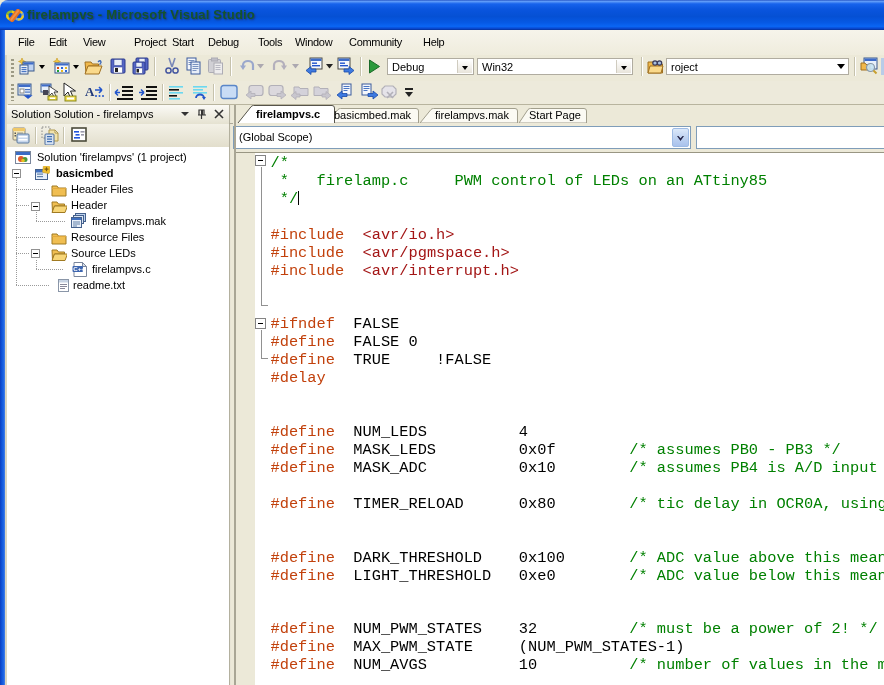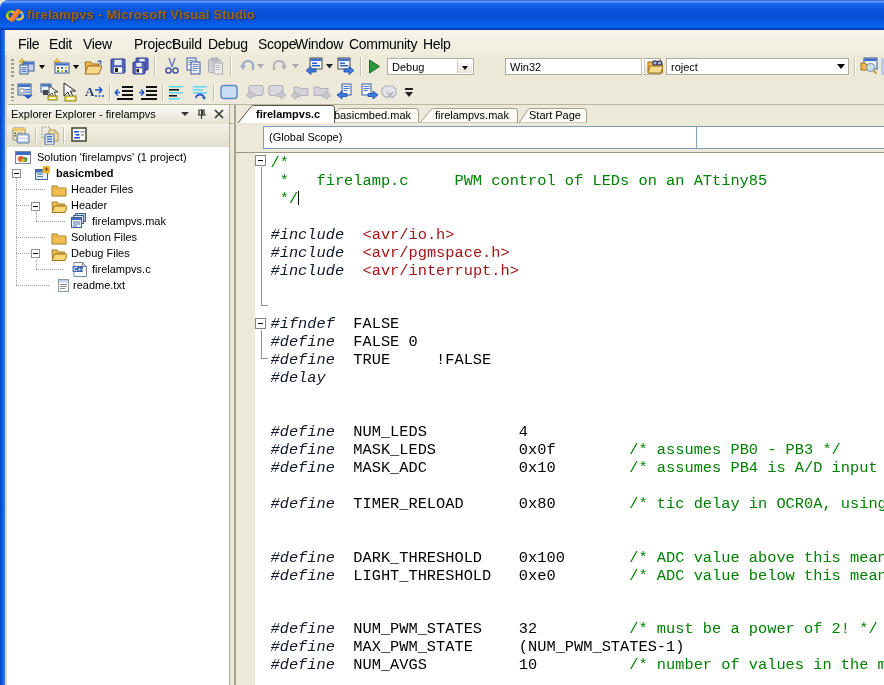--- a/index.html
+++ b/index.html
@@ -9,32 +9,32 @@
 
 
 #titlebar {
   left:0; top:0; width:884px; height:30px;
   background: linear-gradient(to bottom,
     #2A5AC8 0%, #5E9AF8 5%, #1763EC 13%, #0A55DE 30%,
     #0550D4 55%, #0659E4 75%, #0A66F4 88%,
     #0848CF 95%, #063098 100%);
   border-top-left-radius: 8px;
 }
-#titletext { left:27px; top:7px; color:#a16207; font-size:13px; font-weight:bold;
+#titletext { left:27px; top:7px; color:#14532d; font-size:13px; font-weight:bold;
   text-shadow: 1px 1px 2px #1c3577; letter-spacing:0.2px;}
 
 
 #lborder { left:0; top:30px; width:5px; height:655px;
   background: linear-gradient(to right,#0B3DC0,#1157DB 40%,#2268E4 75%,#4B84EC 100%); }
 #lborder2 { left:5px; top:30px; width:2px; height:655px; background:#D9D5C2; }
 
 
 #menubar { left:5px; top:30px; width:879px; height:25px;
   background:linear-gradient(to bottom,#F6F4EB,#EFECDD); }
-.menuitem { top:36px; font-size:14px; letter-spacing:-0.3px; color:#000; }
+.menuitem { top:36px; font-size:11px; letter-spacing:-0.3px; color:#000; }
 #band1 { left:8px; top:55px; width:876px; height:26px; }
 #band2 { left:8px; top:81px; width:406px; height:24px; border-radius:2px; }
 #tbarbg { left:8px; top:81px; width:876px; height:24px; background:#EDEADB; border-bottom:1px solid #B8B49E; }
 .grip { width:3px; background:repeating-linear-gradient(to bottom,#9D9A84 0 2px, transparent 2px 4px); }
 .sep { width:1px; background:#C6C2AC; box-shadow:1px 0 0 #fff; }
 .ddarr { width:0; height:0; border-left:3px solid transparent; border-right:3px solid transparent; border-top:4px solid #000; }
 .combo { background:#fff; border:1px solid #B0ACA0; font-size:11px; color:#000; }
 .combo .btn { position:absolute; right:1px; top:1px; bottom:1px; width:15px; background:linear-gradient(to bottom,#fff, #E8E4DA);
   border-left:1px solid #D0CCC0; }
 .combo .btn:after { content:""; position:absolute; left:4px; top:6px;
@@ -57,21 +57,21 @@
 
 #combobar { left:233px; top:123px; width:651px; height:29px; background:#ECE9D8; }
 #editor { left:236px; top:153px; width:648px; height:532px; background:#fff; }
 #edline { left:234px; top:105px; width:2px; height:580px; background:#A9A695; }
 #edtopline { left:236px; top:152px; width:648px; height:1px; background:#999683; }
 #indmargin { left:236px; top:153px; width:19px; height:532px; background:#ECE9D8; }
 
 
 #code { left:270.5px; top:155px; width:613px; height:531px; overflow:hidden;
   font-family:"Liberation Mono", monospace; font-size:15.33px; line-height:17.93px; white-space:pre; color:#000; }
-#code .k { color:#0f172a;font-style:italic; }
+#code .k { color:#c2410c; }
 #code .s { color:#A31515; }
 #code .c { color:#008000; }
 .foldbox { position:absolute; width:11px; height:11px; border:1px solid #848484; background:#fff; }
 .foldbox:after { content:""; position:absolute; left:2px; top:4px; width:5px; height:1px; background:#000; }
 .foldline { position:absolute; width:1px; background:#919191; left:261px; }
 .foldstub { position:absolute; height:1px; background:#919191; left:261px; width:7px; }
 #caret { display:inline-block; width:1px; height:14px; background:#000; vertical-align:-2px; }
 
 
 .navcombo { position:absolute; background:#fff; border:1px solid #7F9DB9; height:23px; top:126px; font-size:11px; }
@@ -104,23 +104,23 @@
  <rect x="7.6" y="0" width="2" height="13" rx="1" transform="rotate(38 9 6.5)" fill="#F09048"></rect>
 </svg>
 <div id="titletext" class="abs">firelampvs - Microsoft Visual Studio</div>
 <div id="lborder" class="abs"></div>
 <div id="lborder2" class="abs"></div>
 <div id="menubar" class="abs"></div>
 <div class="abs menuitem" style="left:18px">File</div>
 <div class="abs menuitem" style="left:49px">Edit</div>
 <div class="abs menuitem" style="left:83px">View</div>
 <div class="abs menuitem" style="left:134px">Project</div>
-<div class="abs menuitem" style="left:172px">Build</div>
+<div class="abs menuitem" style="left:172px">Start</div>
 <div class="abs menuitem" style="left:208px">Debug</div>
-<div class="abs menuitem" style="left:258px">Scope</div>
+<div class="abs menuitem" style="left:258px">Tools</div>
 <div class="abs menuitem" style="left:295px">Window</div>
 <div class="abs menuitem" style="left:349px">Community</div>
 <div class="abs menuitem" style="left:423px">Help</div>
 
 <div id="band1" class="abs"></div>
 <div id="tbarbg" class="abs"></div>
 <div id="band2" class="abs"></div>
 
 <div class="abs grip" style="left:11px;top:59px;height:18px;"></div>
 
@@ -242,21 +242,21 @@
 
 <svg class="abs" style="left:368px;top:59px;" width="13" height="15">
  <path d="M1.5 1 L11.5 7.5 L1.5 14 z" fill="#2C9A3C" stroke="#1A6A28"></path>
 </svg>
 
 <div class="abs combo" style="left:387px;top:58px;width:87px;height:17px;">
     <span style="position:absolute;left:4px;top:2px;">Debug</span>
     <span class="btn"></span>
   </div>
 
-<div class="abs combo" style="left:477px;top:58px;width:156px;height:17px;margin-left:28px;">
+<div class="abs combo" style="left:477px;top:58px;width:156px;height:17px;">
     <span style="position:absolute;left:4px;top:2px;">Win32</span>
     <span class="btn"></span>
   </div>
 <div class="abs sep" style="left:641px;top:57px;height:19px;"></div>
 
 <svg class="abs" style="left:647px;top:58px;" width="18" height="17">
  <path d="M1 4 h5 l1.5 2 h8 v9 H1 z" fill="#F0B84A" stroke="#A07020"></path>
  <path d="M3 8 h13 l-2 7 H1 z" fill="#FAD98A" stroke="#A07020"></path>
  <circle cx="8" cy="5" r="2.8" fill="#3A3A5A"></circle>
     <circle cx="12.5" cy="5" r="2.8" fill="#3A3A5A"></circle>
@@ -377,21 +377,21 @@
 <svg class="abs" style="left:381px;top:84px;" width="18" height="17" opacity="0.85">
  <path d="M4 2 h8 l3 3 v5 l-3 3 H4 L1 10 V5 z" fill="#E4E2EC" stroke="#A8A6B2" stroke-width="1.2"></path>
  <path d="M6 8 l6 6 m0 -6 l-6 6" stroke="#A8A6B2" stroke-width="1.6"></path>
 </svg>
 <div class="abs" style="left:405px;top:88px;width:8px;height:2px;background:#222;"></div>
 <svg class="abs" style="left:405px;top:92px;" width="9" height="6">
     <path d="M0 0 h8 l-4 5 z" fill="#222"></path>
   </svg>
 
 <div id="sxtitle" class="abs">
-    <span style="position:absolute;left:4px;top:3px;">Explorer Explorer - firelampvs</span>
+    <span style="position:absolute;left:4px;top:3px;">Solution Solution - firelampvs</span>
   <svg class="sxbtn" style="left:174px;top:6px;" width="9" height="6">
       <path d="M0 1 L8 1 L4 5 Z" fill="#333"></path>
     </svg>
   <svg class="sxbtn" style="left:190px;top:3px;" width="10" height="12">
       <g stroke="#333" fill="none">
         <path d="M2 2 h5 v5 h-5 z M4.5 7 v4 M1 7 h8" stroke-width="1.2"></path>
         <path d="M5 2 v5" stroke-width="2"></path>
       </g>
     </svg>
   <svg class="sxbtn" style="left:207px;top:4px;" width="10" height="10">
@@ -452,24 +452,24 @@
   <div class="trow" style="left:0; top:76px;">
       <span style="position:absolute;left:64px;top:2px;">Header Files</span>
     </div>
   <div class="trow" style="left:0; top:92px;">
       <span style="position:absolute;left:64px;top:2px;">Header</span>
     </div>
   <div class="trow" style="left:0; top:108px;">
       <span style="position:absolute;left:85px;top:2px;">firelampvs.mak</span>
     </div>
   <div class="trow" style="left:0; top:124px;">
-      <span style="position:absolute;left:64px;top:2px;">Solution Files</span>
+      <span style="position:absolute;left:64px;top:2px;">Resource Files</span>
     </div>
   <div class="trow" style="left:0; top:140px;">
-      <span style="position:absolute;left:64px;top:2px;">Debug Files</span>
+      <span style="position:absolute;left:64px;top:2px;">Source LEDs</span>
     </div>
   <div class="trow" style="left:0; top:156px;">
       <span style="position:absolute;left:85px;top:2px;">firelampvs.c</span>
     </div>
   <div class="trow" style="left:0; top:172px;">
       <span style="position:absolute;left:66px;top:2px;">readme.txt</span>
     </div>
 
   <div class="expander" style="left:5px; top:64px;"></div>
   <div class="expander" style="left:24px; top:97px;"></div>
@@ -541,21 +541,21 @@
   <path d="M192 19 L203 5.5 Q204 4.5 205.5 4.5 L287 4.5 Q289.5 4.5 289.5 7 L289.5 19 Z" fill="#FBFAF3" stroke="#A29F8D"></path>
   <path d="M291 19 L300 5.5 Q301 4.5 302.5 4.5 L356 4.5 Q358.5 4.5 358.5 7 L358.5 19 Z" fill="#FBFAF3" stroke="#A29F8D"></path>
   <path d="M0 19.5 L10 19.5 M358 19.5 L656 19.5" stroke="#ACA899" stroke-width="1"></path>
   <path d="M10 19 L23 2.8 Q24 1.5 25.5 1.5 L104 1.5 Q106.5 1.5 106.5 4 L106.5 19" fill="#FFFFFF" stroke="#56544A"></path>
   <text x="28" y="14" font-size="11" font-weight="bold" fill="#000">firelampvs.c</text>
   <text x="106" y="14.5" font-size="11" fill="#000">basicmbed.mak</text>
   <text x="207" y="14.5" font-size="11" fill="#000">firelampvs.mak</text>
   <text x="301" y="14.5" font-size="11" fill="#000">Start Page</text>
 </svg>
 <div id="combobar" class="abs"></div>
-<div class="navcombo" style="left:233px; width:458px;margin-left:30px;">
+<div class="navcombo" style="left:233px; width:458px;">
     <span style="position:absolute;left:5px;top:4px;">(Global Scope)</span>
     <span class="navbtn"></span>
   </div>
 <div class="navcombo" style="left:696px; width:190px;"></div>
 
 <div id="editor" class="abs"></div>
 <div id="edline" class="abs"></div>
 <div id="edtopline" class="abs"></div>
 <div id="indmargin" class="abs"></div>
 

